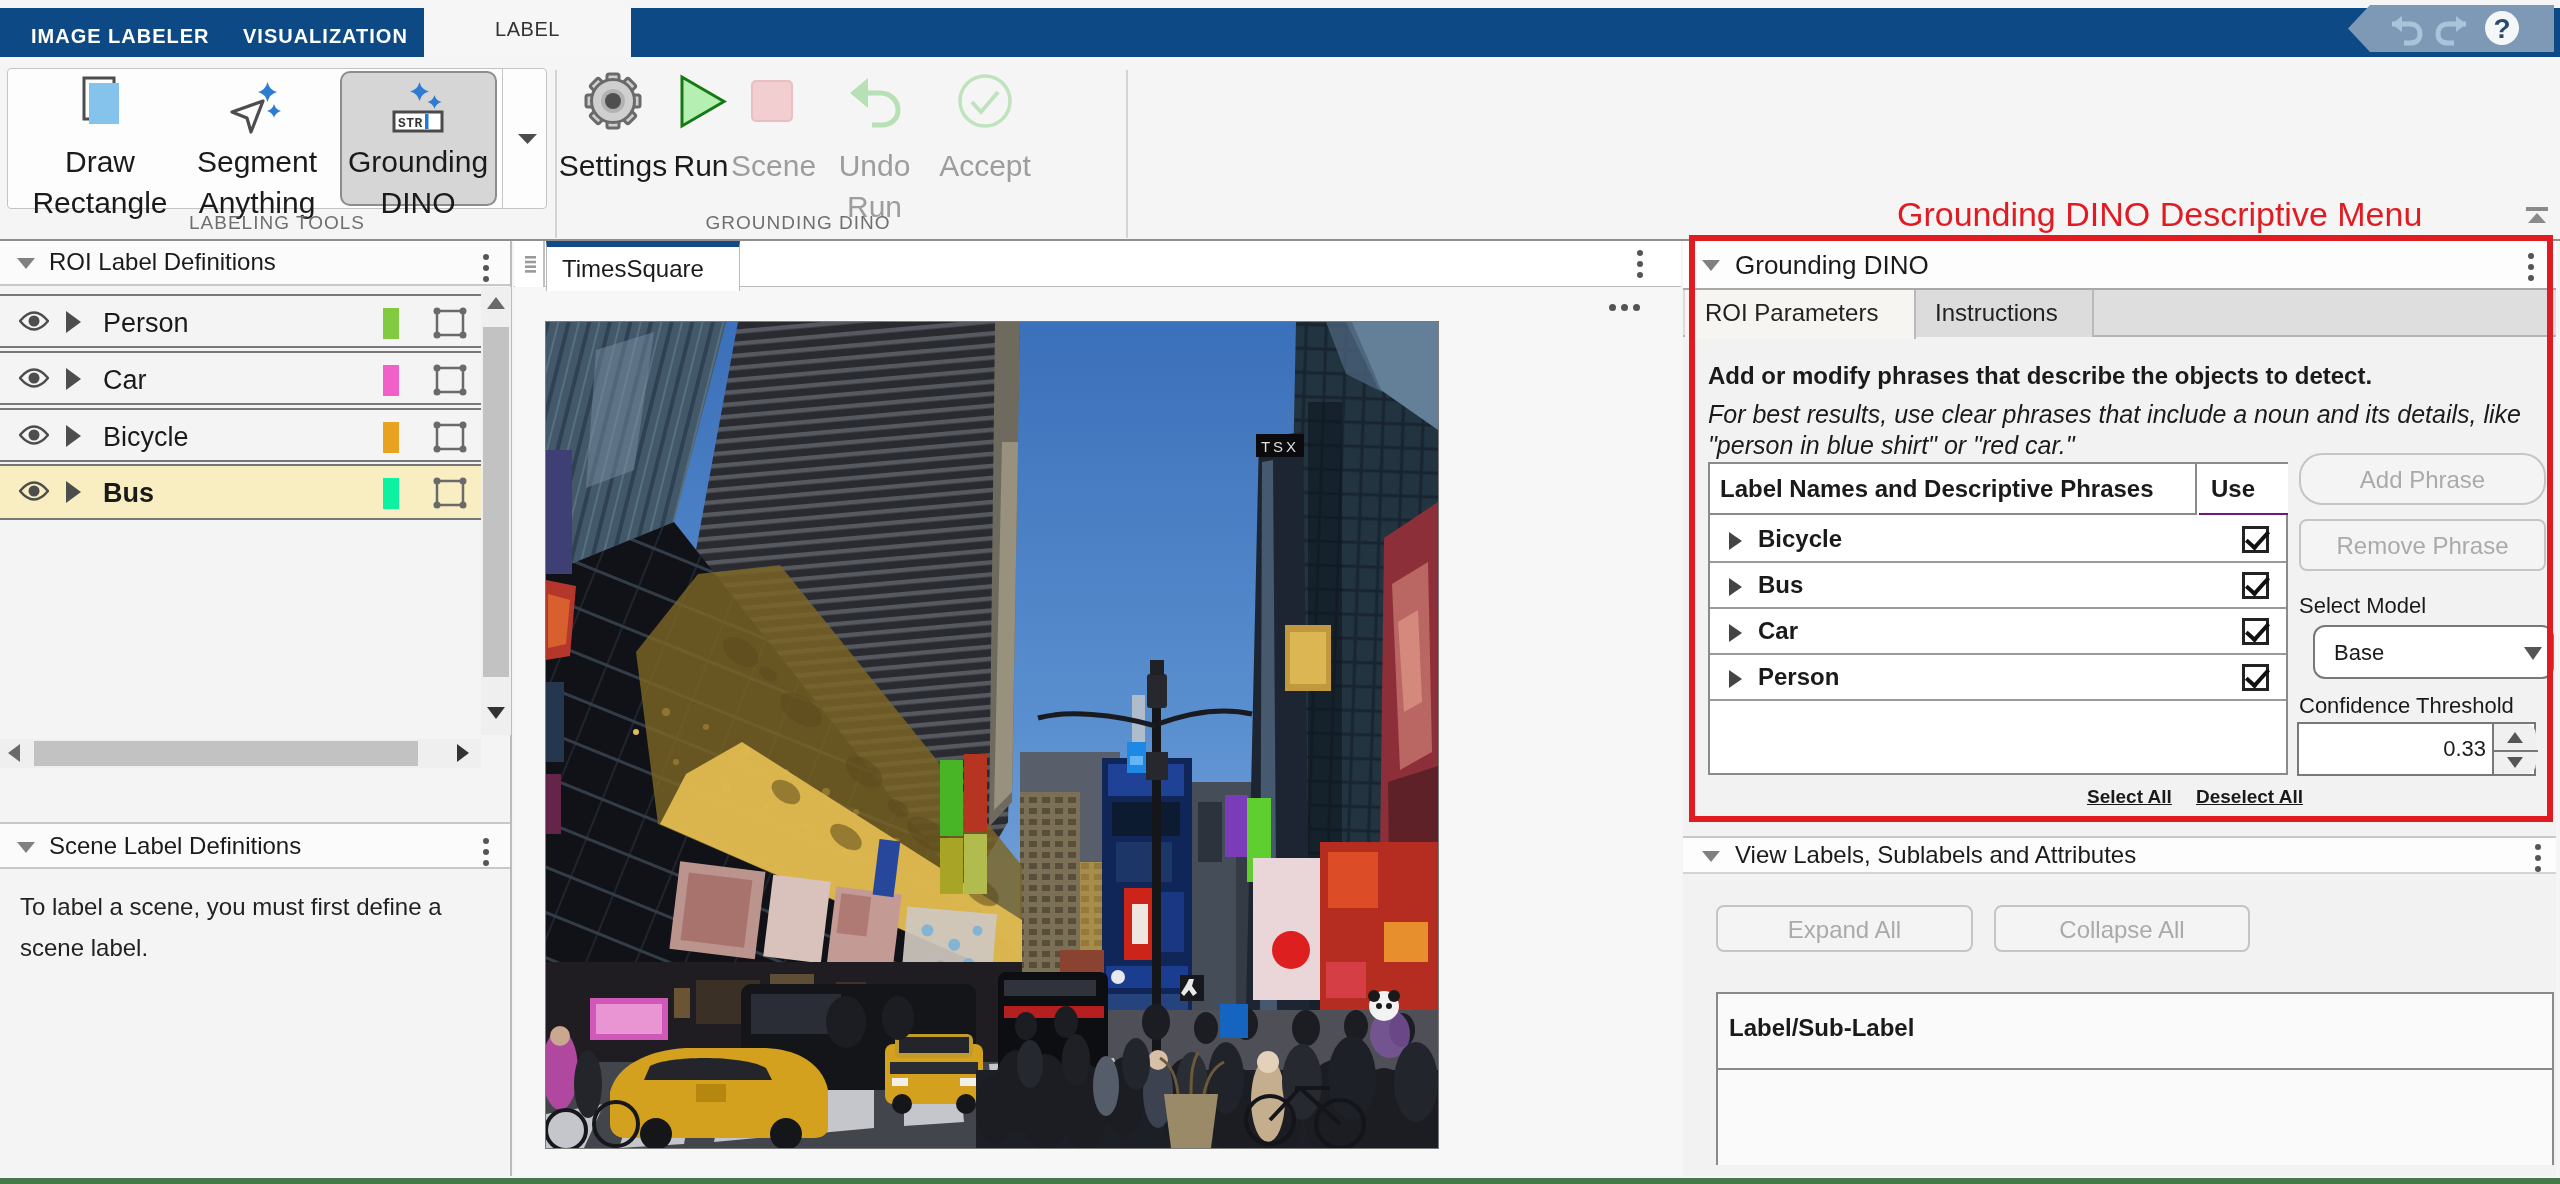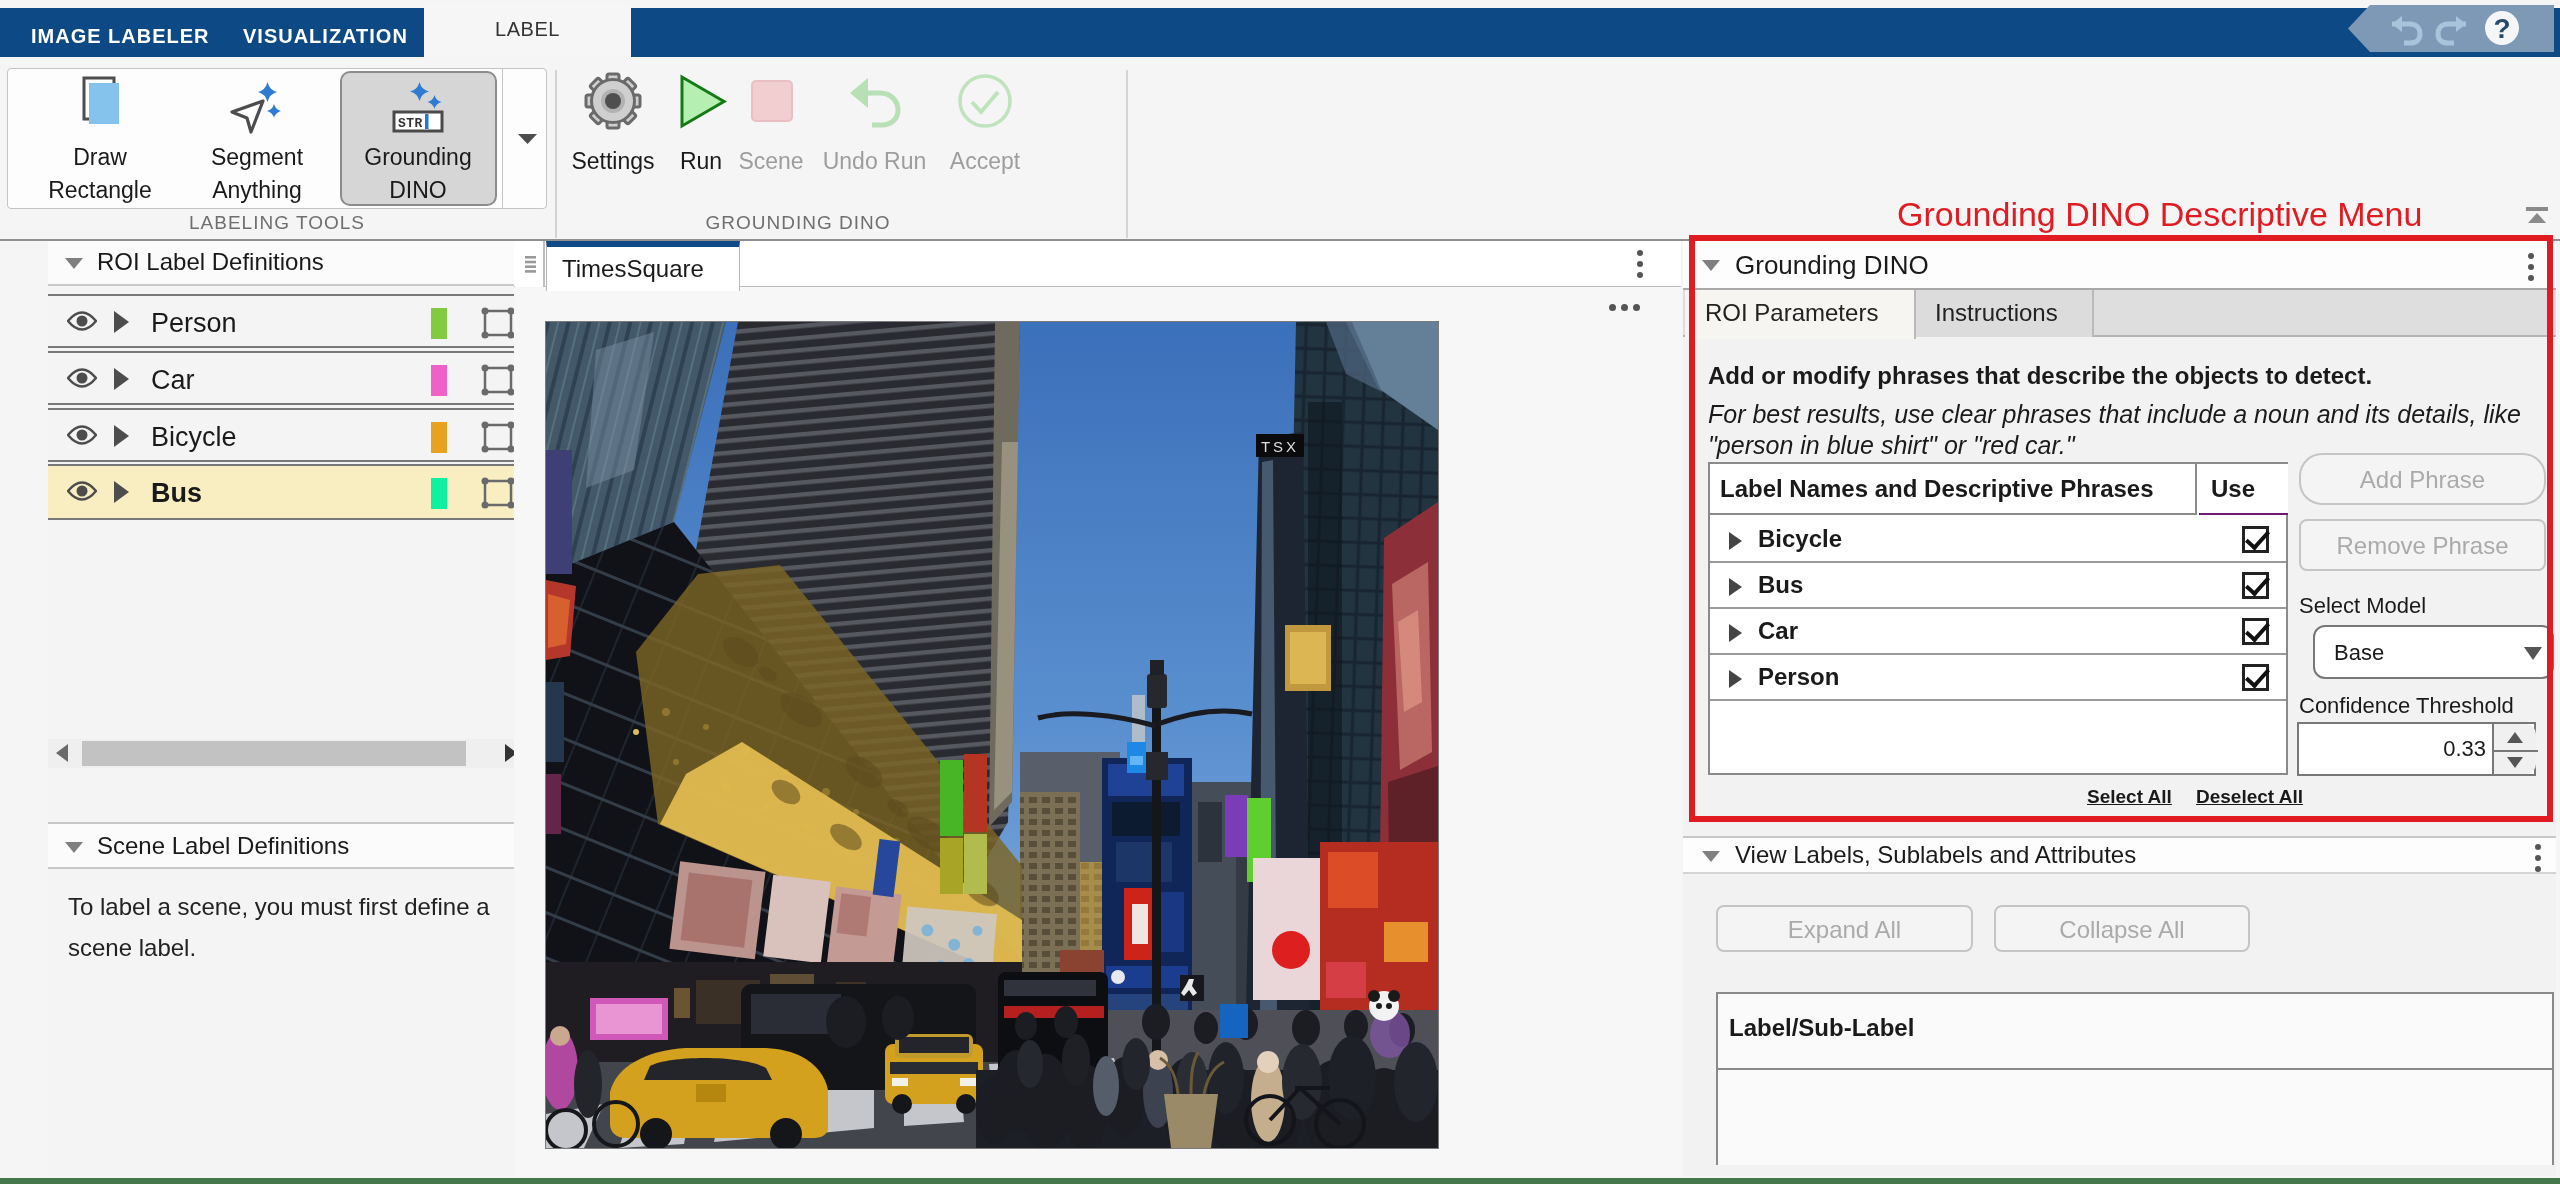--- a/index.html
+++ b/index.html
@@ -7,27 +7,27 @@
   body { font-family:"Liberation Sans", sans-serif; background:#f5f5f5; position:relative; }
   .abs { position:absolute; }
   
   #topbar { position:absolute; left:0; top:8px; width:2560px; height:57px; background:#0d4a85; }
   .tbtab { position:absolute; top:0; height:57px; line-height:57px; color:#fff; font-size:20px; font-weight:700; letter-spacing:1px; }
   #labeltab { position:absolute; left:424px; top:2px; width:207px; height:55px; background:#f6f6f6; border-radius:3px 3px 0 0; text-align:center; line-height:55px; color:#333; font-size:20px; font-weight:400; letter-spacing:0.5px; }
   
   #ribbon { position:absolute; left:0; top:57px; width:2560px; height:184px; background:#f5f5f5; border-bottom:2px solid #8f8f8f; }
   #gallerybox { position:absolute; left:7px; top:11px; width:540px; height:141px; background:#fdfdfd; border:1px solid #c4c4c4; border-radius:4px; }
   #gallerysep { position:absolute; left:502px; top:11px; width:1px; height:141px; background:#c4c4c4; }
-  .rbtn-label { position:absolute; text-align:center; font-size:23px; color:#1a1a1a; line-height:33px; }
+  .rbtn-label { position:absolute; text-align:center; font-size:30px; color:#1a1a1a; line-height:41px; }
   .sec-label { position:absolute; top:155px; font-size:19px; color:#6f6f6f; letter-spacing:1px; text-align:center; }
   .vsep { position:absolute; top:13px; width:2px; height:168px; background:#d4d4d4; }
   .dis { color:#9d9d9d; }
   #gdbtn { position:absolute; left:340px; top:14px; width:157px; height:135px; background:#d6d6d6; border:2px solid #8c8c8c; border-radius:10px; }
   
-  #leftpanel { position:absolute; left:0; top:241px; width:512px; height:935px; background:#f4f4f4; border-right:2px solid #bcbcbc;margin-left:48px; }
+  #leftpanel { position:absolute; left:0; top:241px; width:512px; height:935px; background:#f4f4f4; border-right:2px solid #bcbcbc; }
   .pane-hdr { position:absolute; left:0; width:100%; background:#fbfbfb; border-bottom:2px solid #c8c8c8; }
   .hdr-tri { position:absolute; left:17px; width:0; height:0; border-left:9px solid transparent; border-right:9px solid transparent; border-top:11px solid #808080; }
   .hdr-txt { position:absolute; left:49px; font-size:24px; color:#1a1a1a; }
   .vdots { position:absolute; width:6px; color:#555; }
   .vdots i, .hdots i { display:block; width:6px; height:6px; background:#555; border-radius:50%; margin-bottom:5px; }
   .hdots i { display:inline-block; margin:0 5px 0 0; width:7px; height:7px; }
   .roirow { position:absolute; left:0; width:481px; height:54px; background:#f4f4f4; border-top:2px solid #787878; border-bottom:2px solid #787878; }
   .roirow .eye { position:absolute; left:19px; top:14px; }
   .roirow .arr { position:absolute; left:66px; top:15px; width:0; height:0; border-top:11px solid transparent; border-bottom:11px solid transparent; border-left:15px solid #4d4d4d; }
   .roirow .lbl { position:absolute; left:103px; top:12px; font-size:27px; color:#1a1a1a; }

